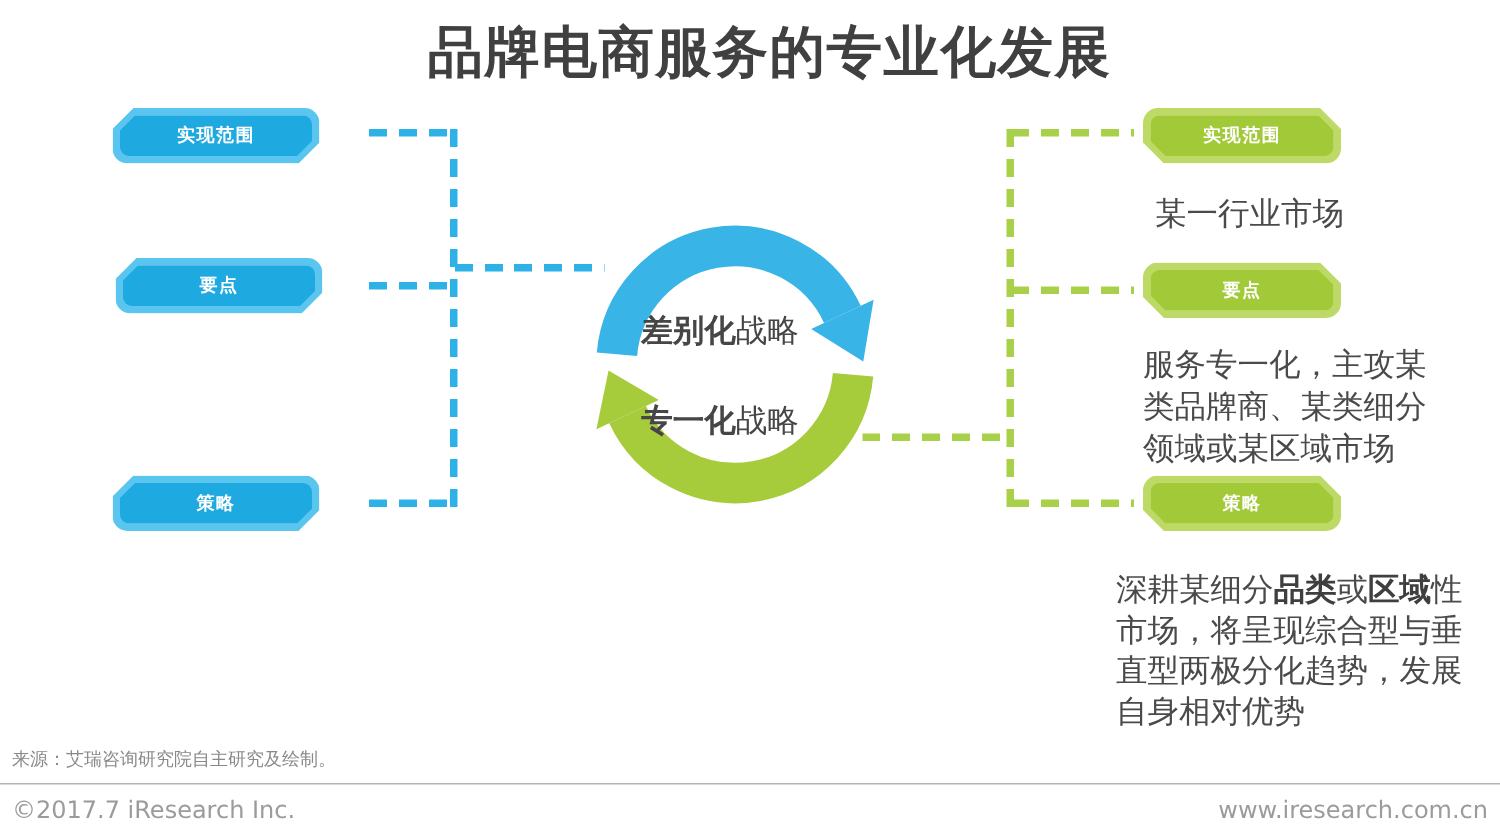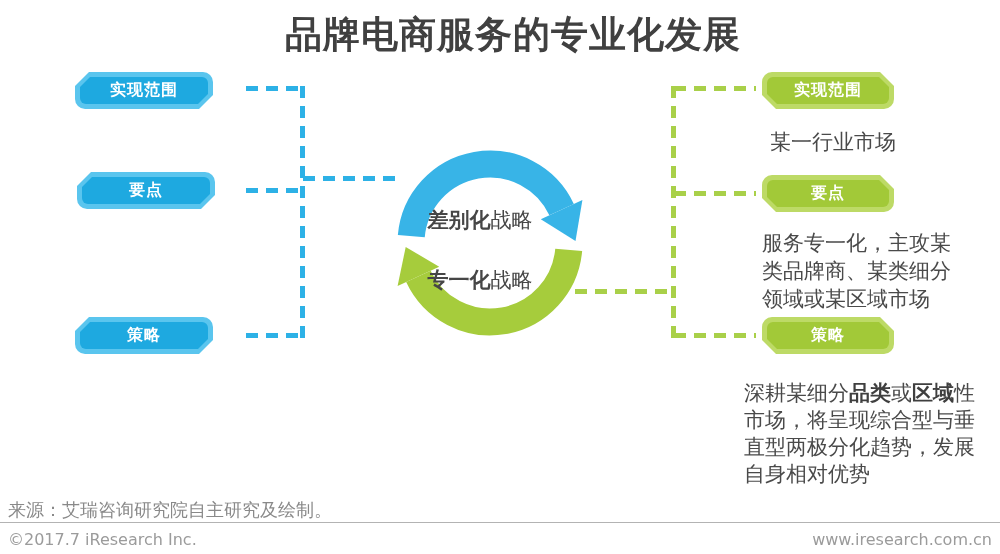--- a/index.html
+++ b/index.html
@@ -8,21 +8,21 @@
     font-family:"DejaVu Sans","Liberation Sans",sans-serif;color:#4a4a4a;
   }
   .title{
     position:absolute;top:10px;left:13px;width:100%;text-align:center;
     font-size:37px;font-weight:bold;letter-spacing:1px;color:#404040;
   }
   
   .tag{position:absolute;height:37px;width:138px;}
   .tag .inner{
     position:absolute;inset:5px;display:flex;align-items:center;justify-content:center;
-    color:#fff;font-weight:bold;font-size:16px;letter-spacing:1px;
+    color:#fff;font-weight:bold;font-size:12px;letter-spacing:1px;
   }
   .tag-blue{background:#5ac5ee;border-radius:0 10px 0 10px;
     clip-path:polygon(14px 0,100% 0,100% calc(100% - 14px),calc(100% - 14px) 100%,0 100%,0 14px);}
   .tag-blue .inner{background:#1ea9e0;border-radius:0 6px 0 6px;
     clip-path:polygon(10px 0,100% 0,100% calc(100% - 10px),calc(100% - 10px) 100%,0 100%,0 10px);}
   .tag-green{background:#bdda66;border-radius:10px 0 10px 0;
     clip-path:polygon(0 0,calc(100% - 14px) 0,100% 14px,100% 100%,14px 100%,0 calc(100% - 14px));}
   .tag-green .inner{background:#a2c938;border-radius:6px 0 6px 0;
     clip-path:polygon(0 0,calc(100% - 10px) 0,100% 10px,100% 100%,10px 100%,0 calc(100% - 10px));}
   
@@ -36,21 +36,21 @@
   
   .body-text{position:absolute;font-size:21px;line-height:28px;color:#4a4a4a;}
   .body-text b{font-weight:bold;color:#3f3f3f;}
   .single{white-space:nowrap;}
   
   .cycle-svg{position:absolute;left:365px;top:140px;}
   .cycle-text{position:absolute;left:370px;width:220px;text-align:center;
     font-size:21px;color:#464646;white-space:nowrap;}
   .cycle-text b{font-weight:bold;}
   
-  .source-note{position:absolute;left:8px;top:498px;font-size:18px;color:#898989;}
+  .source-note{position:absolute;left:8px;top:498px;font-size:12px;color:#898989;}
   .divider{position:absolute;left:0;top:522px;width:1000px;height:1px;background:#b3b3b3;}
   .copyright{position:absolute;left:8px;top:530px;font-size:16px;color:#9b9b9b;}
   .website{position:absolute;right:8px;top:530px;font-size:16px;color:#9b9b9b;}
 </style>
 </head>
 <body>
 
 <div class="canvas">
 
   <div class="title">品牌电商服务的专业化发展</div>

